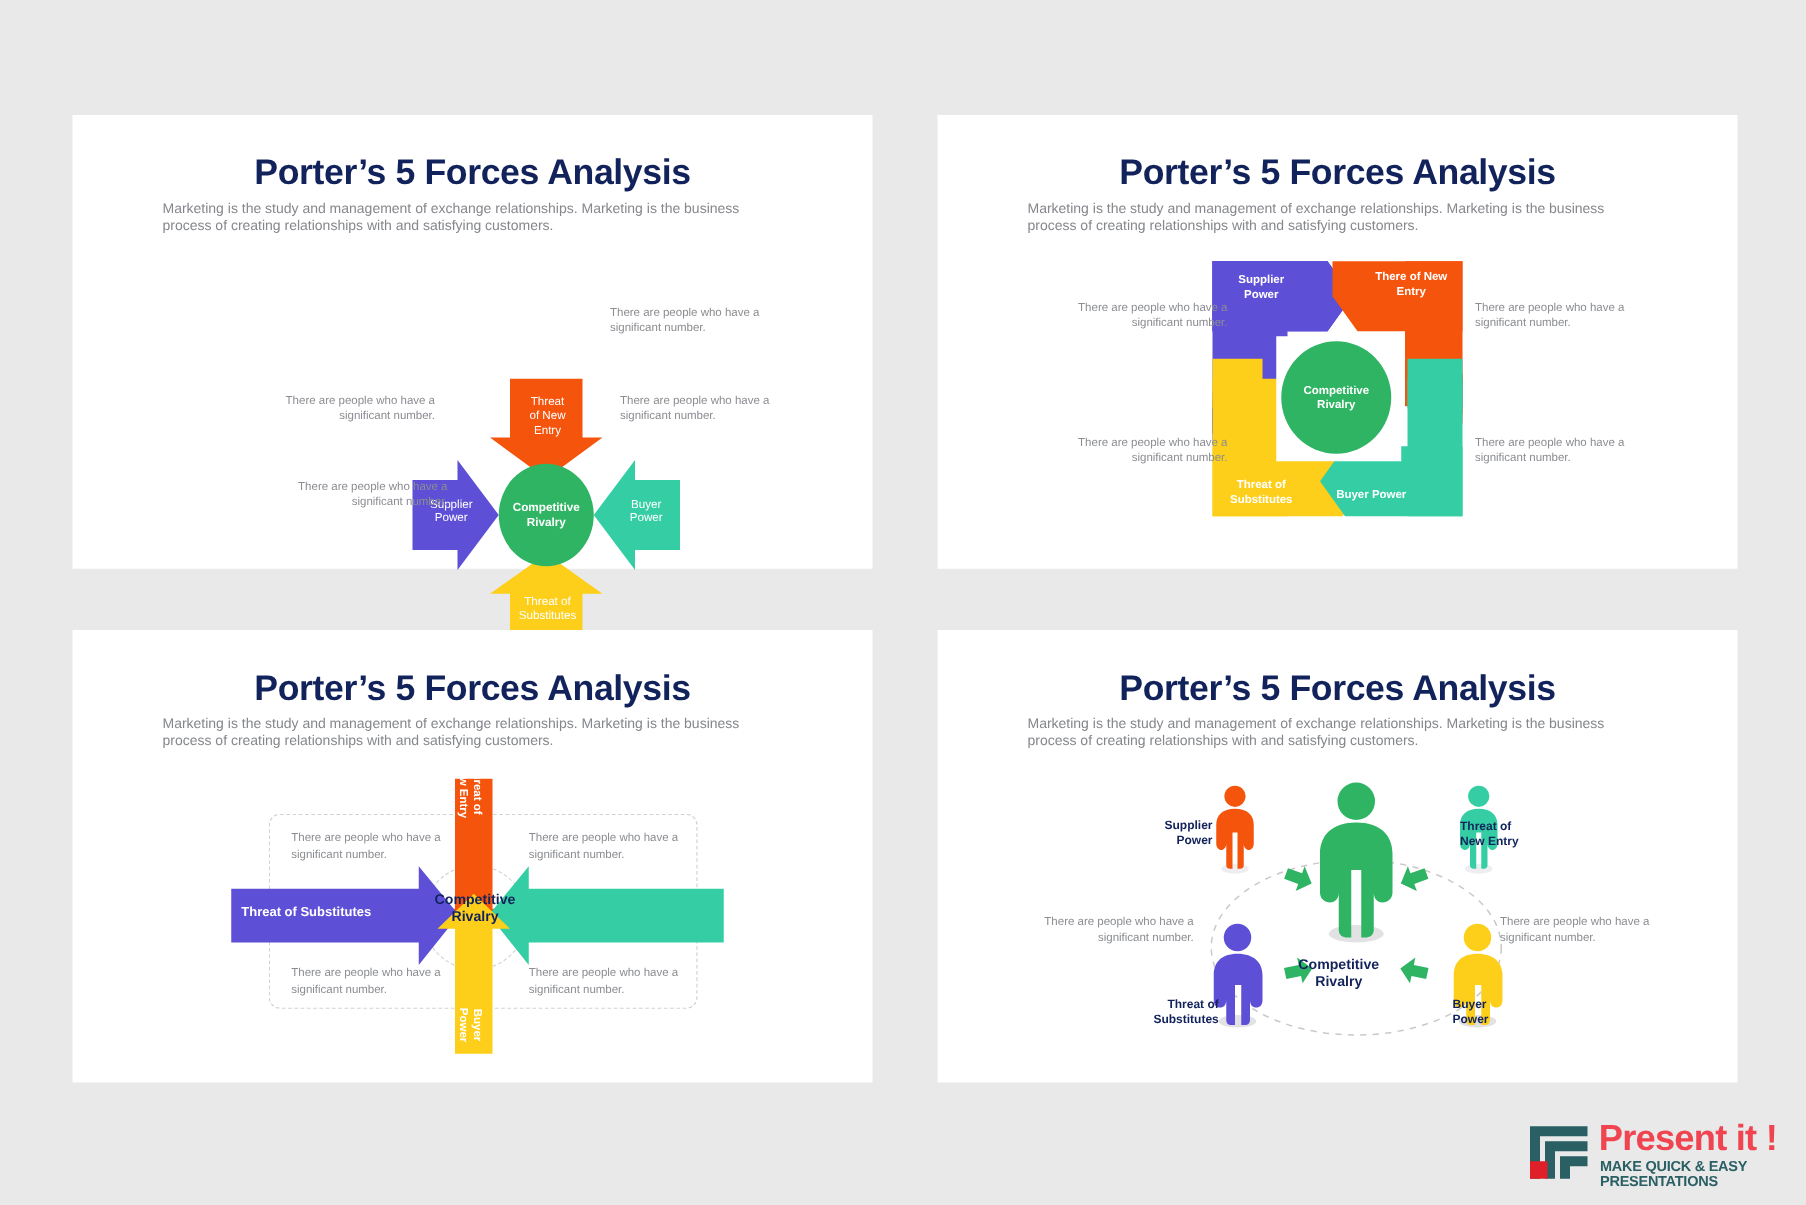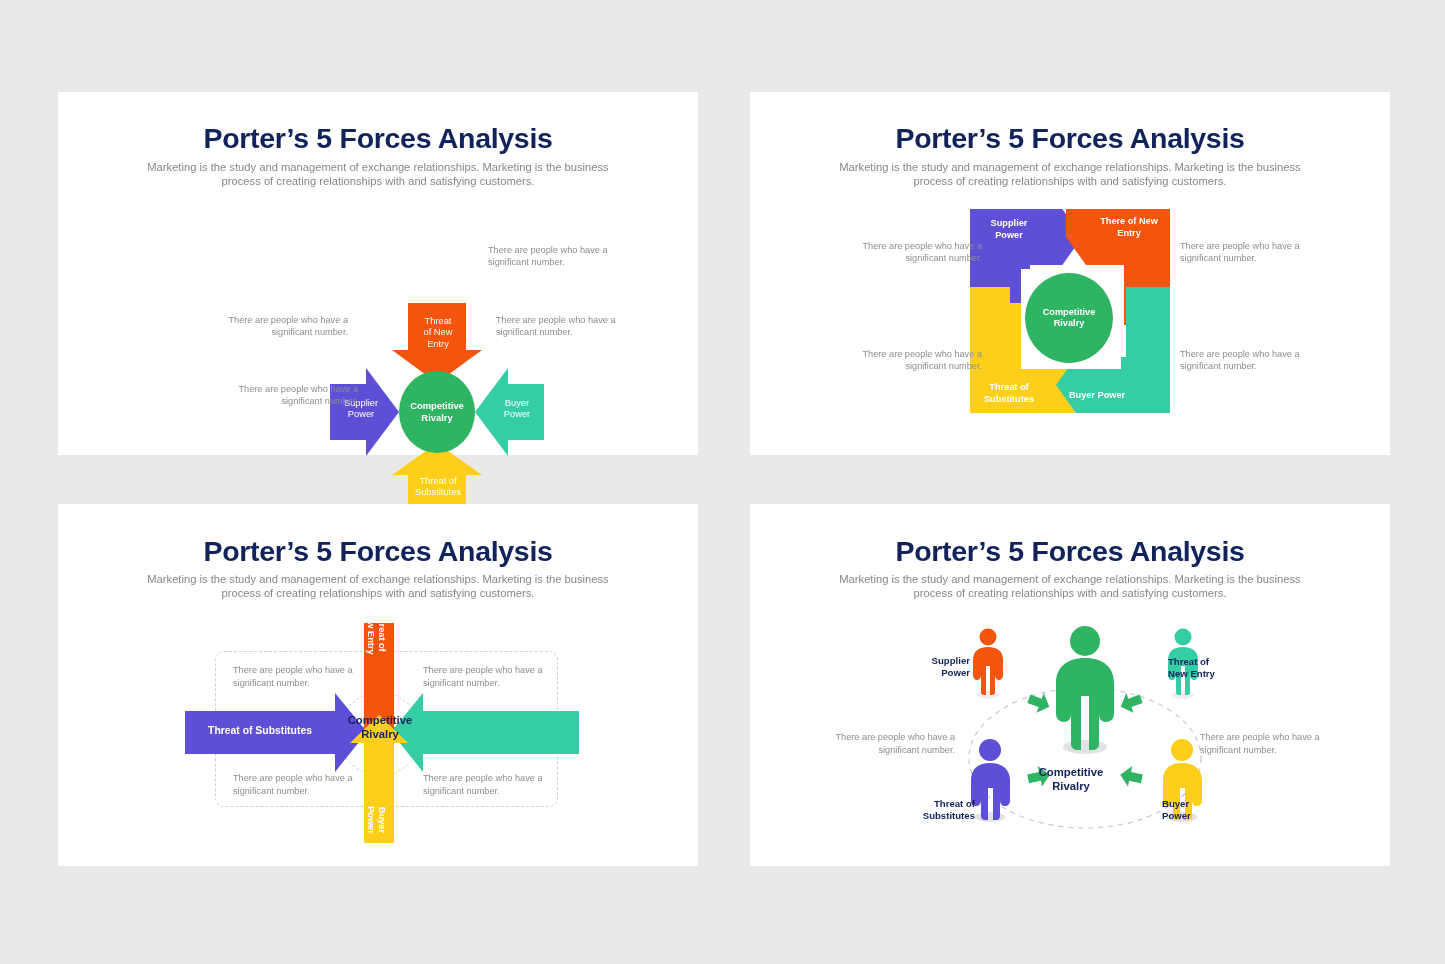--- a/index.html
+++ b/index.html
@@ -24,21 +24,21 @@
     position: absolute; left: 0; right: 0; text-align: center;
     color: #12235c;
     font-weight: bold;
     font-size: 28.5px;
     letter-spacing: -0.3px;
   }
   #card-1 .slide-title, #card-2 .slide-title { top: 30px; }
   #card-3 .slide-title, #card-4 .slide-title { top: 31px; }
 
   .slide-sub {
-    position: absolute; left: 72px; right: 72px; text-align: center;
+    position: absolute; left: 72px; right: 72px; 
     color: #85878c;
     font-size: 11.2px;
     line-height: 1.27;
     top: 68px;
   }
 
   
   .p1-wrap { position: absolute; left: 0; top: 0; width: 100%; height: 100%; }
   .p1-note {
     position: absolute; color: #8b8d92; font-size: 9.2px; line-height: 1.35;
@@ -303,21 +303,21 @@
       <g>
         <path d="M209,228 L239,228 L239,128 L253,128 L224,100 L195,128 L209,128 Z" fill="#fdcf1b"></path>
       </g>
     </svg>
 
     <div class="p3-center">
       <span>Competitive</span><br>
       <span>Rivalry</span>
     </div>
 
-    <div class="p3-lbl" style="left:195px;top:725px;width:130px;">Threat of Substitutes</div>
+    <div class="p3-lbl" style="left:180px;top:725px;width:130px;">Threat of Substitutes</div>
     <div class="p3-lbl" style="left:433px;top:725px;width:120px;margin-top:40px;">Supplier Power</div>
 
     <div class="p3-vlbl" style="left:341px;top:621px;width:70px;transform:rotate(90deg);">
       <span>Threat of</span><br>
       <span>New Entry</span>
     </div>
     <div class="p3-vlbl" style="left:345px;top:809px;width:62px;transform:rotate(90deg);">
       <span>Buyer</span><br>
       <span>Power</span>
     </div>
@@ -407,14 +407,24 @@
     </div>
     <div class="p4-lbl" id="p4-lbl-buyer">
       <span>Buyer</span><br>
       <span>Power</span>
     </div>
 
     <div class="p4-note" id="p4-note-l">There are people who have a significant number.</div>
     <div class="p4-note" id="p4-note-r">There are people who have a significant number.</div>
   </div>
 
+  <div class="logo">
+    <svg width="50" height="46" style="position:absolute;left:0;top:2px;">
+      <path d="M2,2 L48,2 L48,10 L10,10 L10,44 L2,44 Z" fill="#2a5f63"></path>
+      <path d="M14,14 L48,14 L48,22 L22,22 L22,44 L14,44 Z" fill="#2a5f63"></path>
+      <path d="M26,26 L48,26 L48,34 L34,34 L34,44 L26,44 Z" fill="#2a5f63"></path>
+      <rect x="2" y="30" width="14" height="14" fill="#e02028"></rect>
+    </svg>
+    <div class="logo-text">Present it !</div>
+    <div class="logo-tag">MAKE QUICK &amp; EASY PRESENTATIONS</div>
+  </div>
 
 </div>
 
 </body></html>

